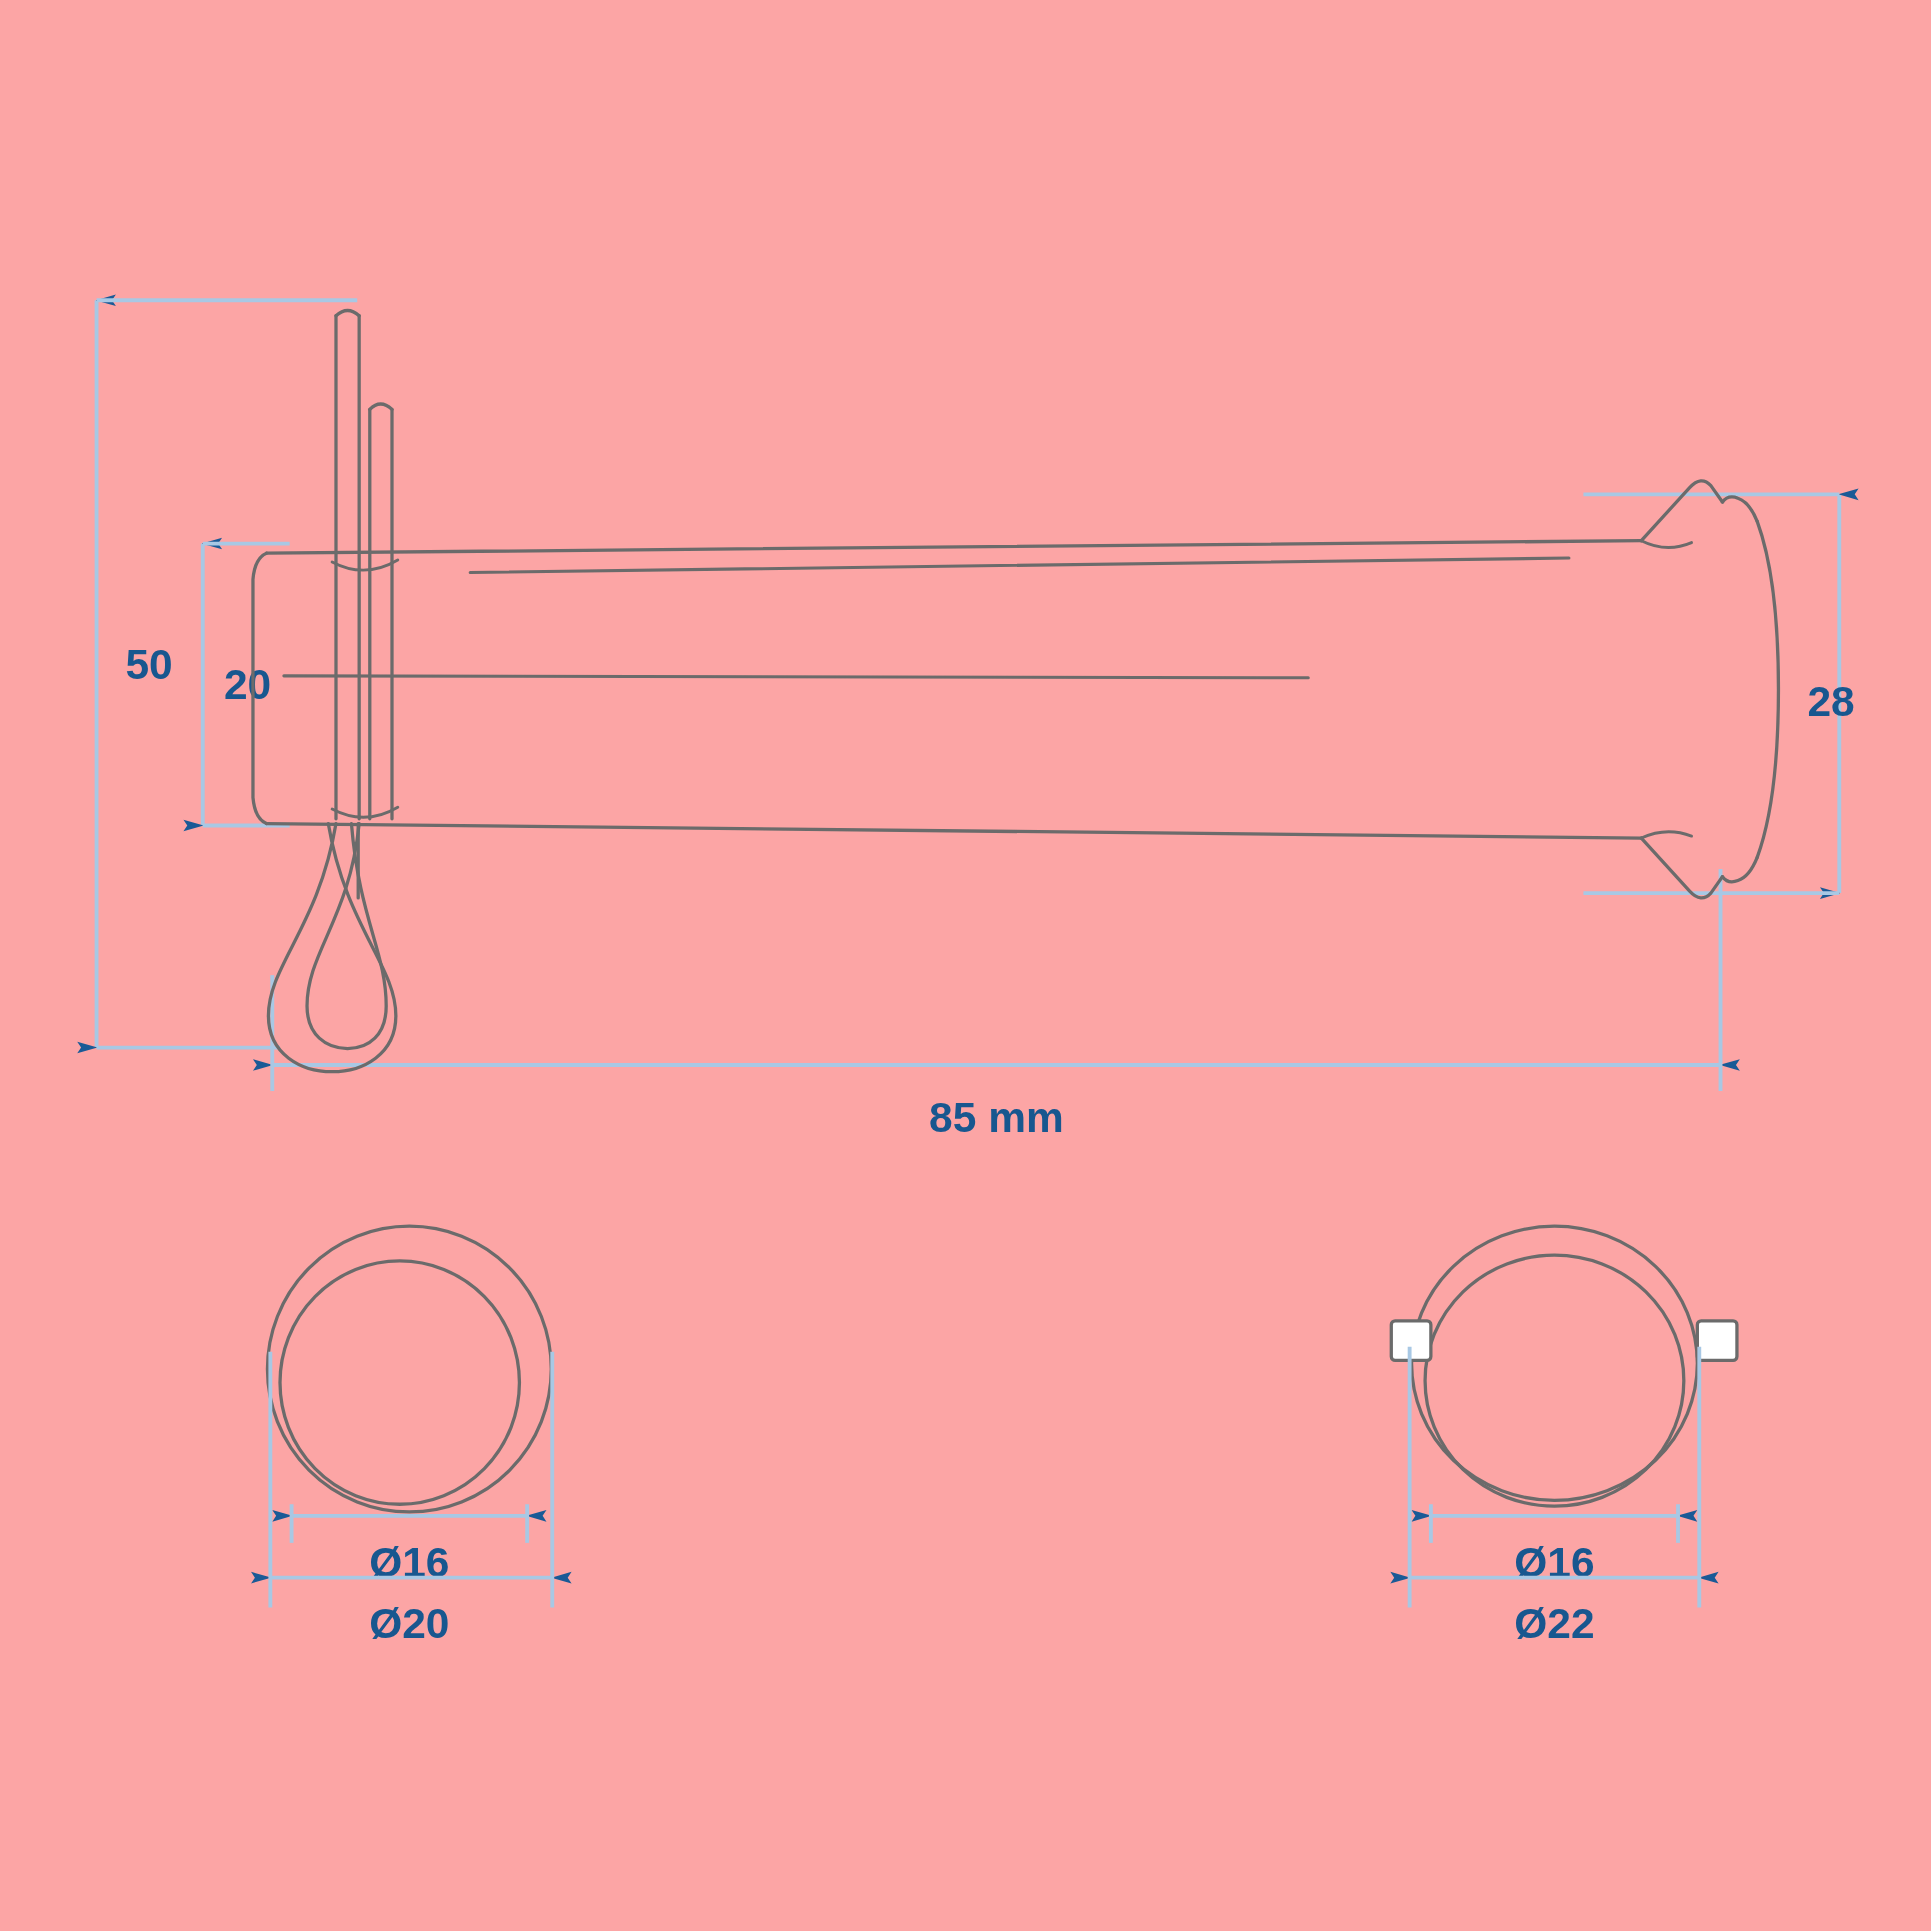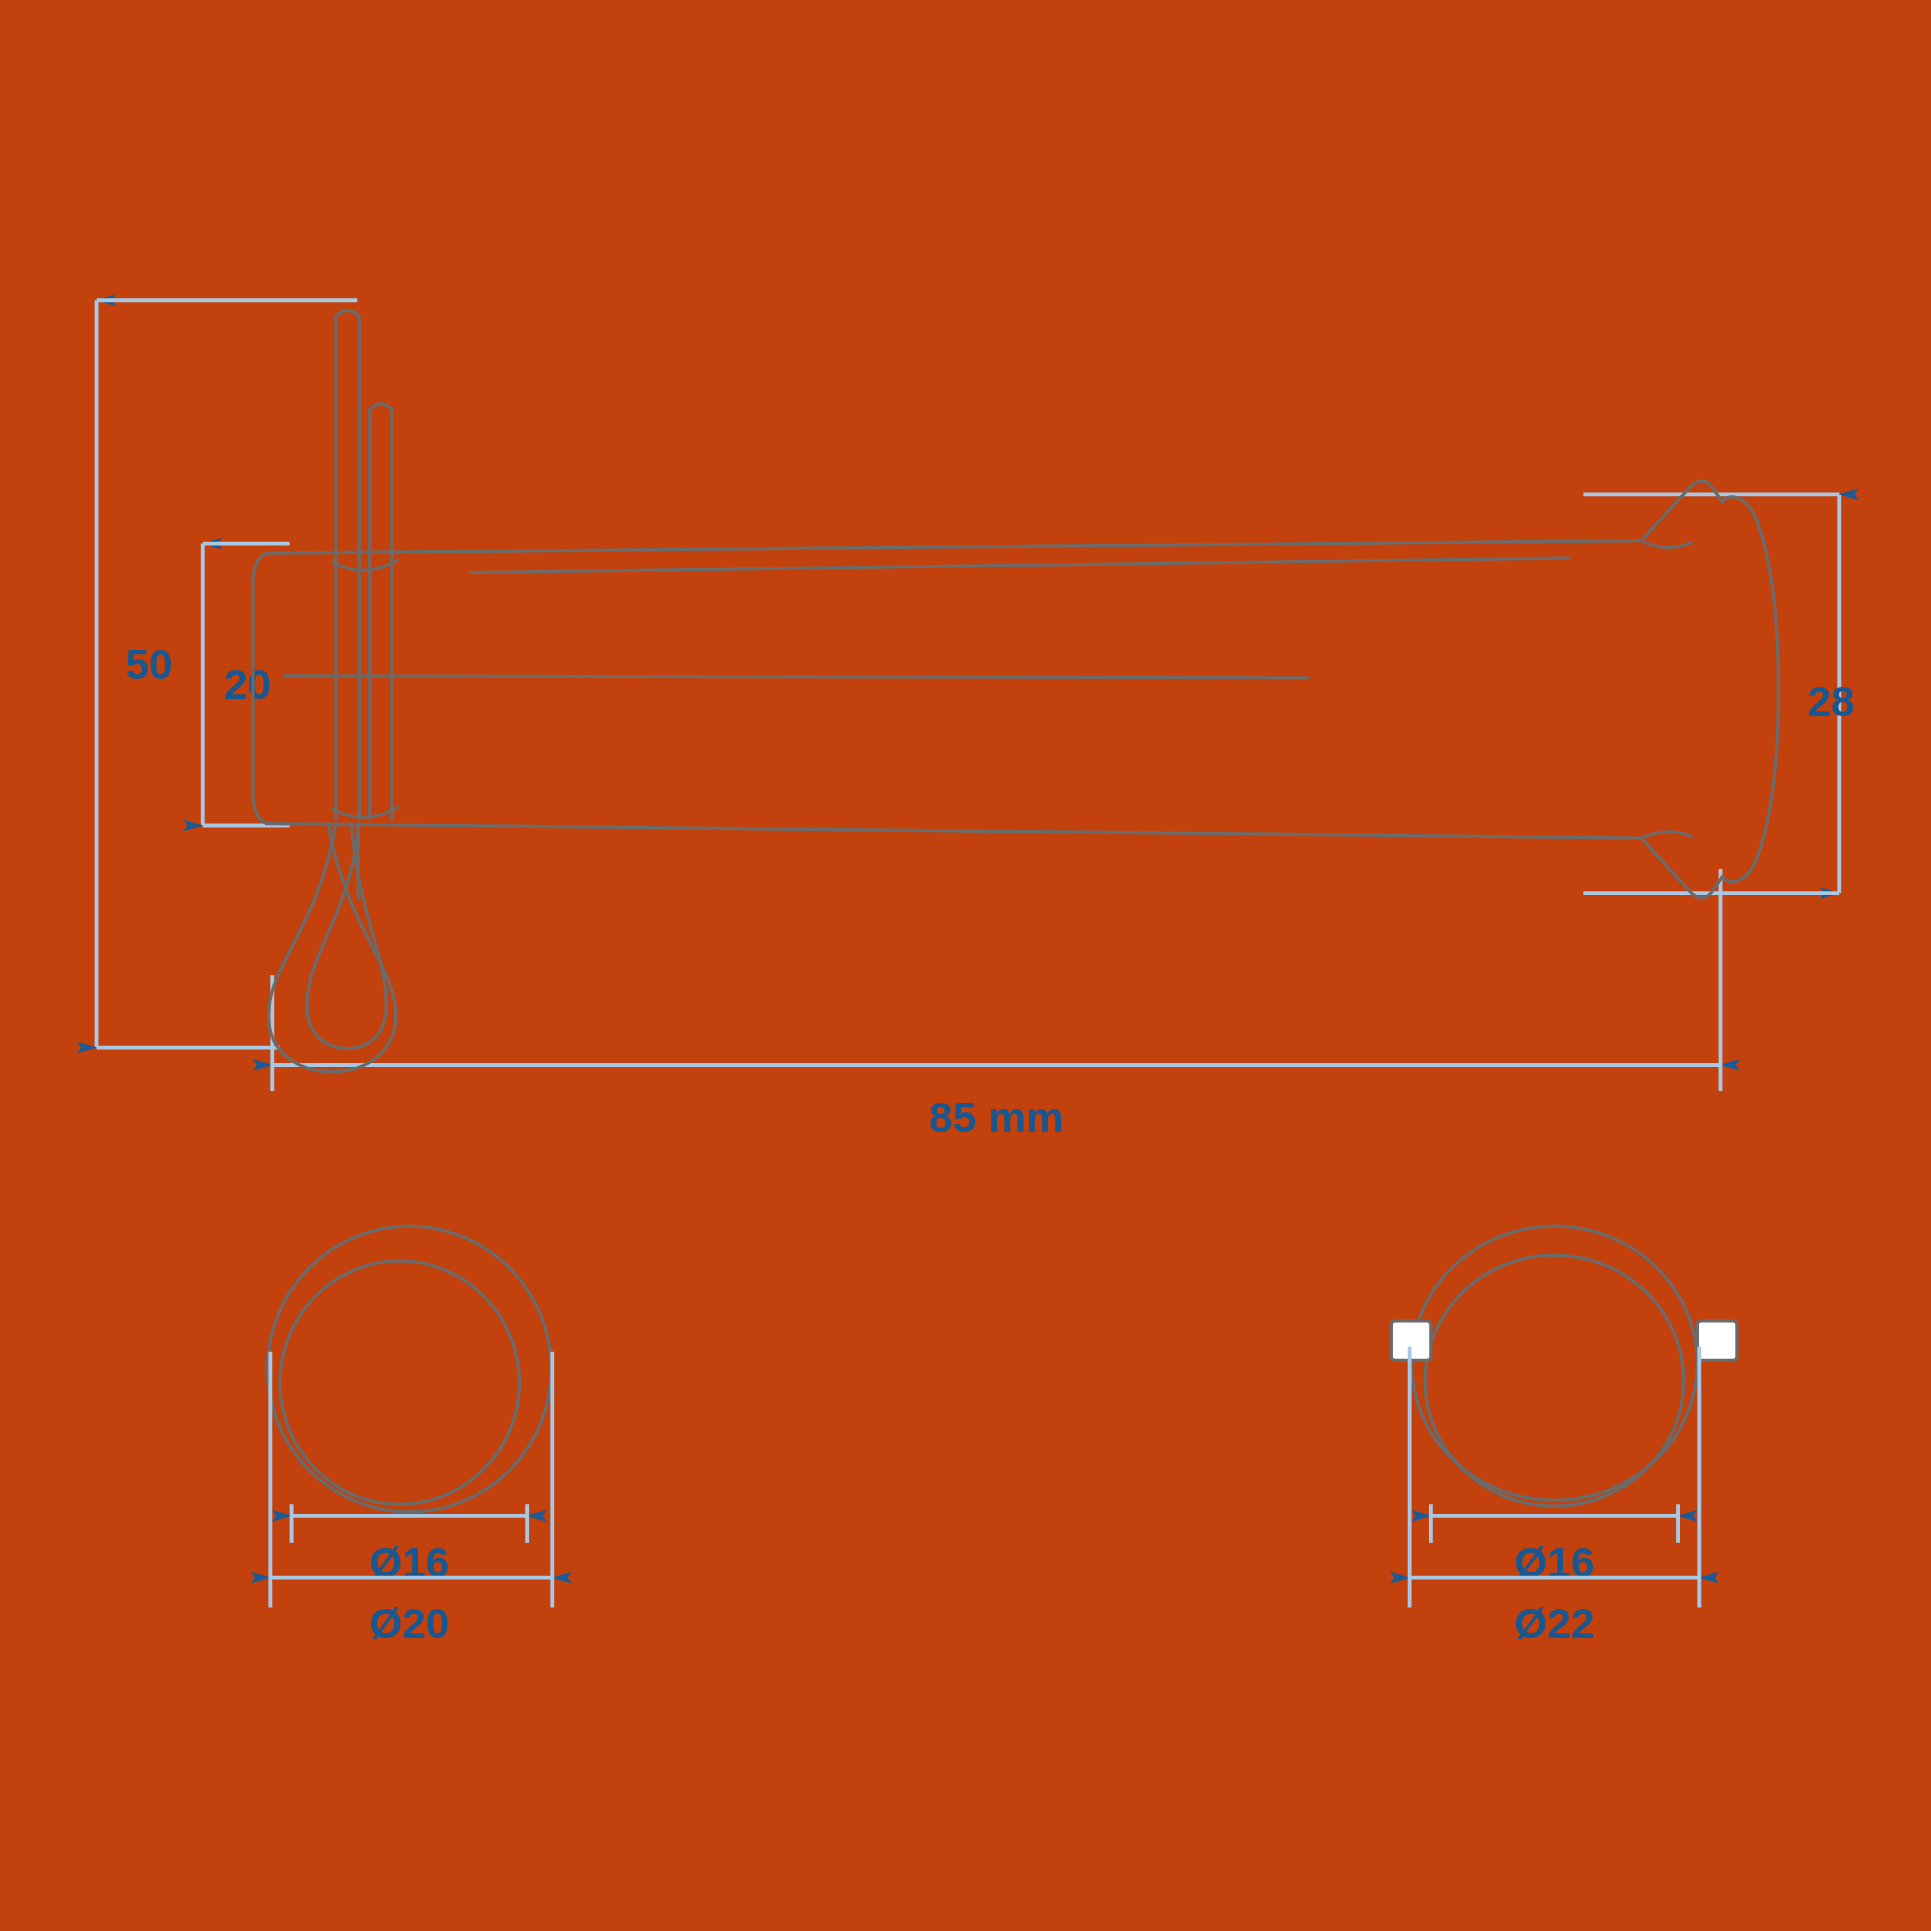--- a/index.html
+++ b/index.html
@@ -10,21 +10,21 @@
   body {
     width: 1931px;
     height: 1931px;
     font-family: "Liberation Sans", sans-serif;
     overflow: hidden;
   }
   #drawing-root {
     position: relative;
     width: 1931px;
     height: 1931px;
-    background: #c2410c;
+    background: #fca5a5;
   }
   svg.sheet {
     position: absolute;
     left: 0;
     top: 0;
     width: 1931px;
     height: 1931px;
     display: block;
   }
   .dim-text {

